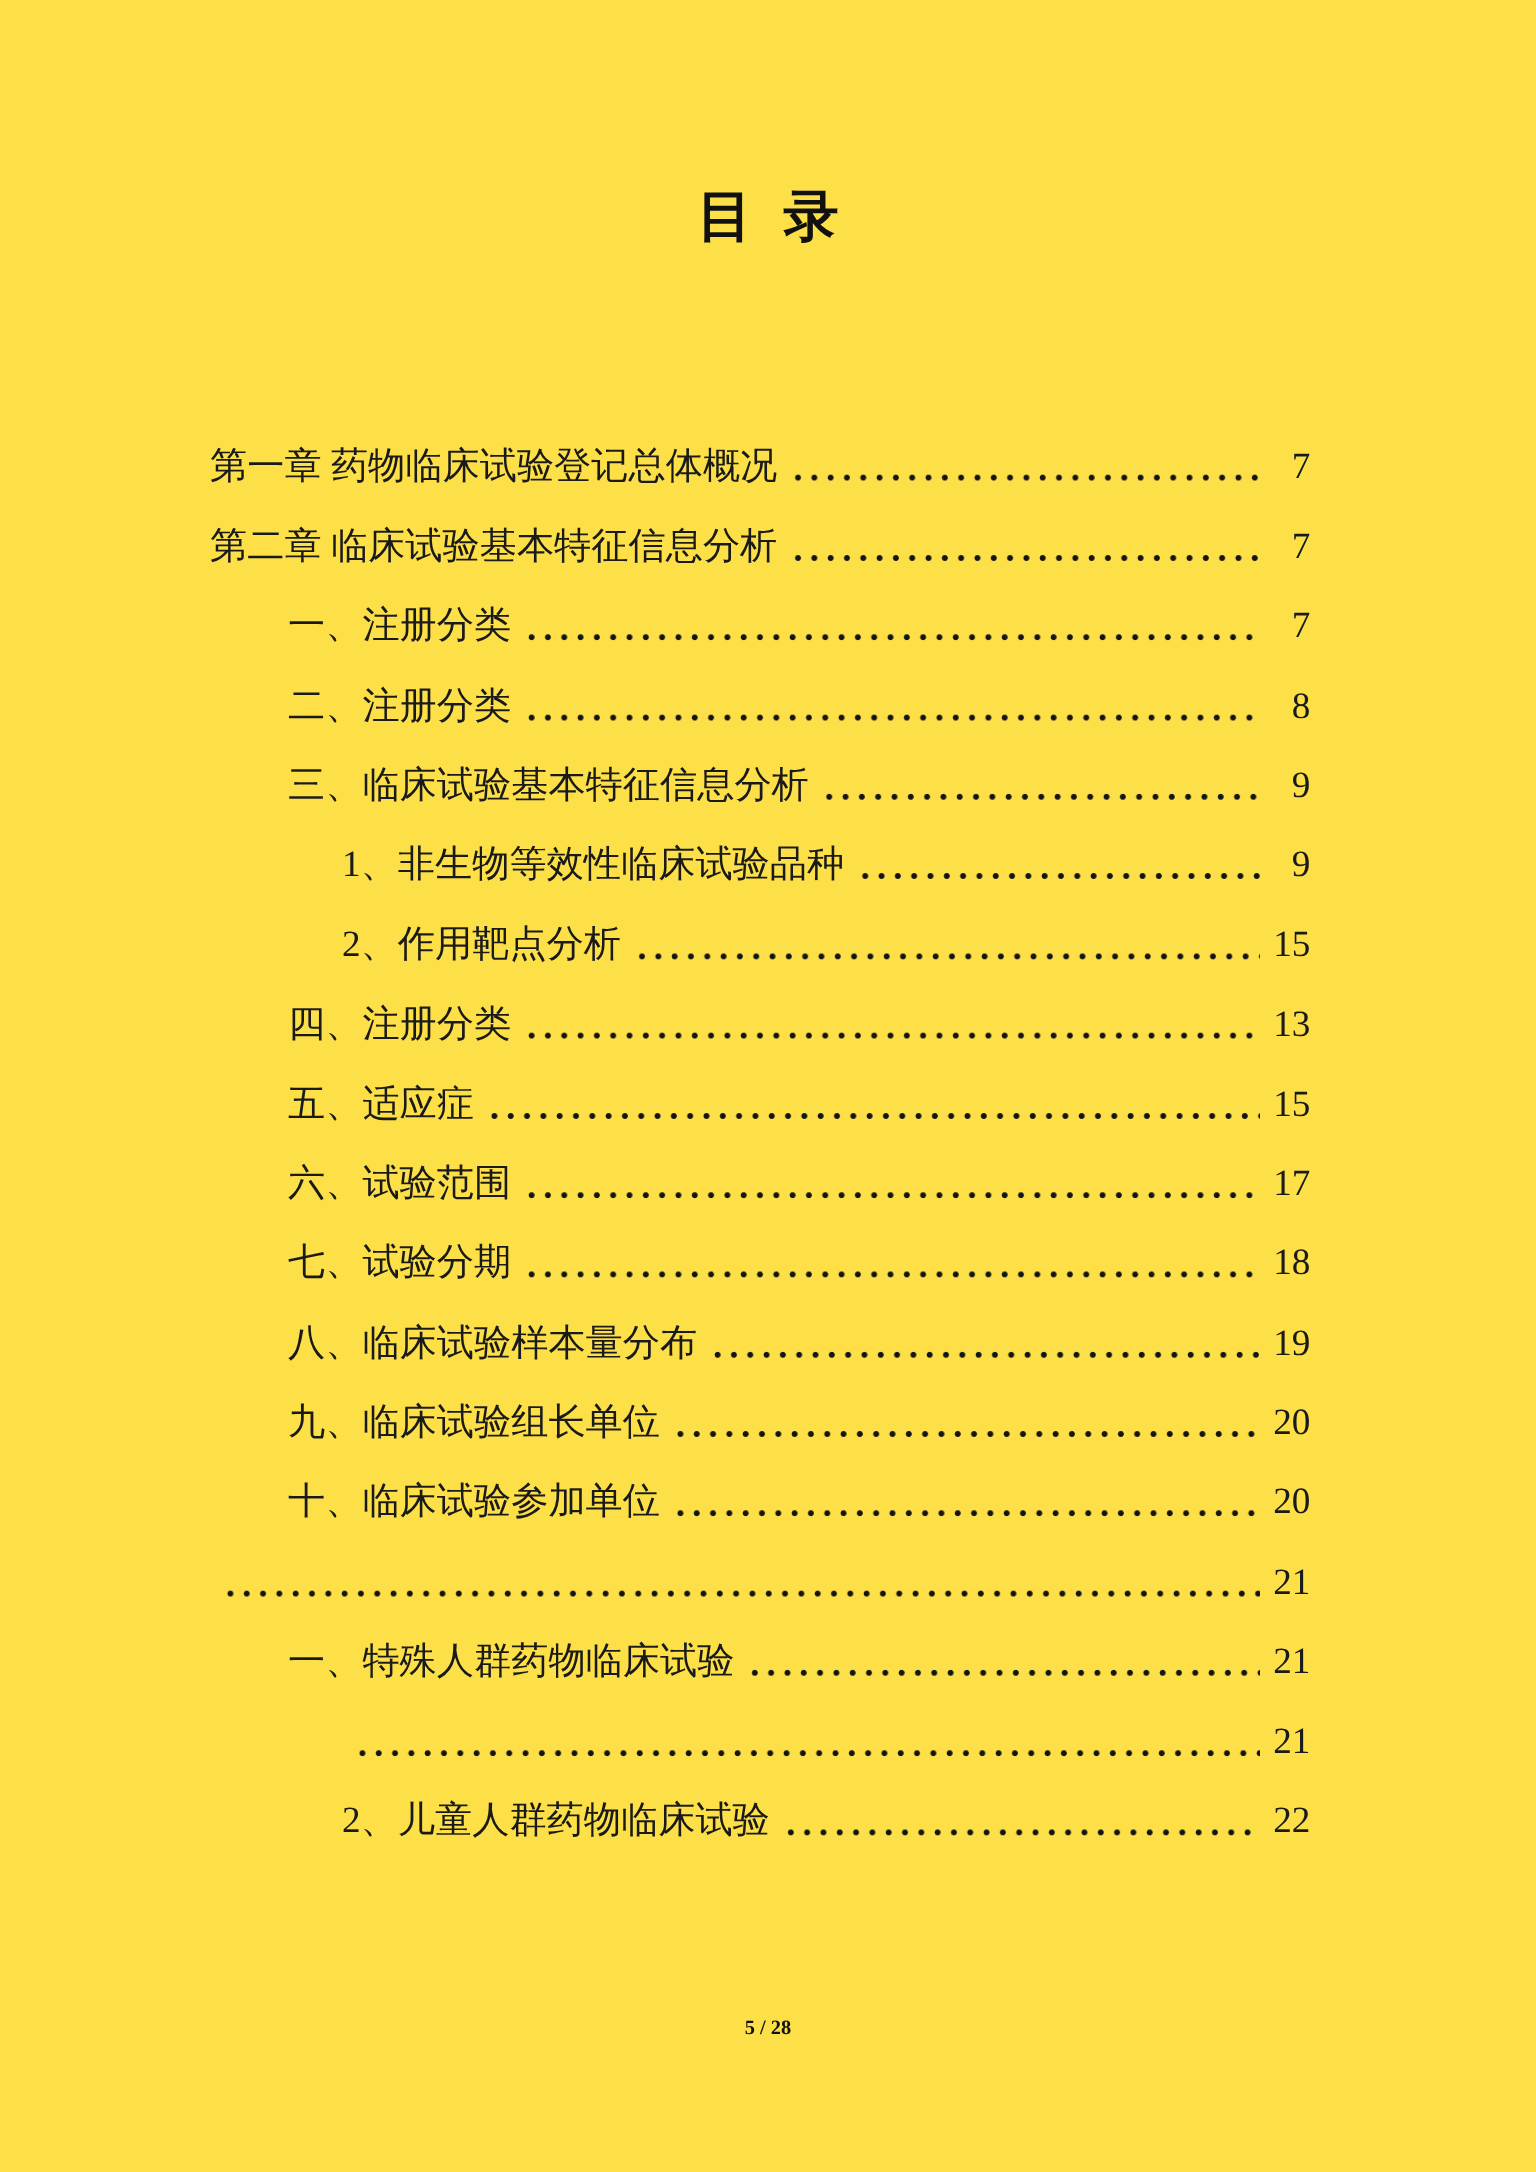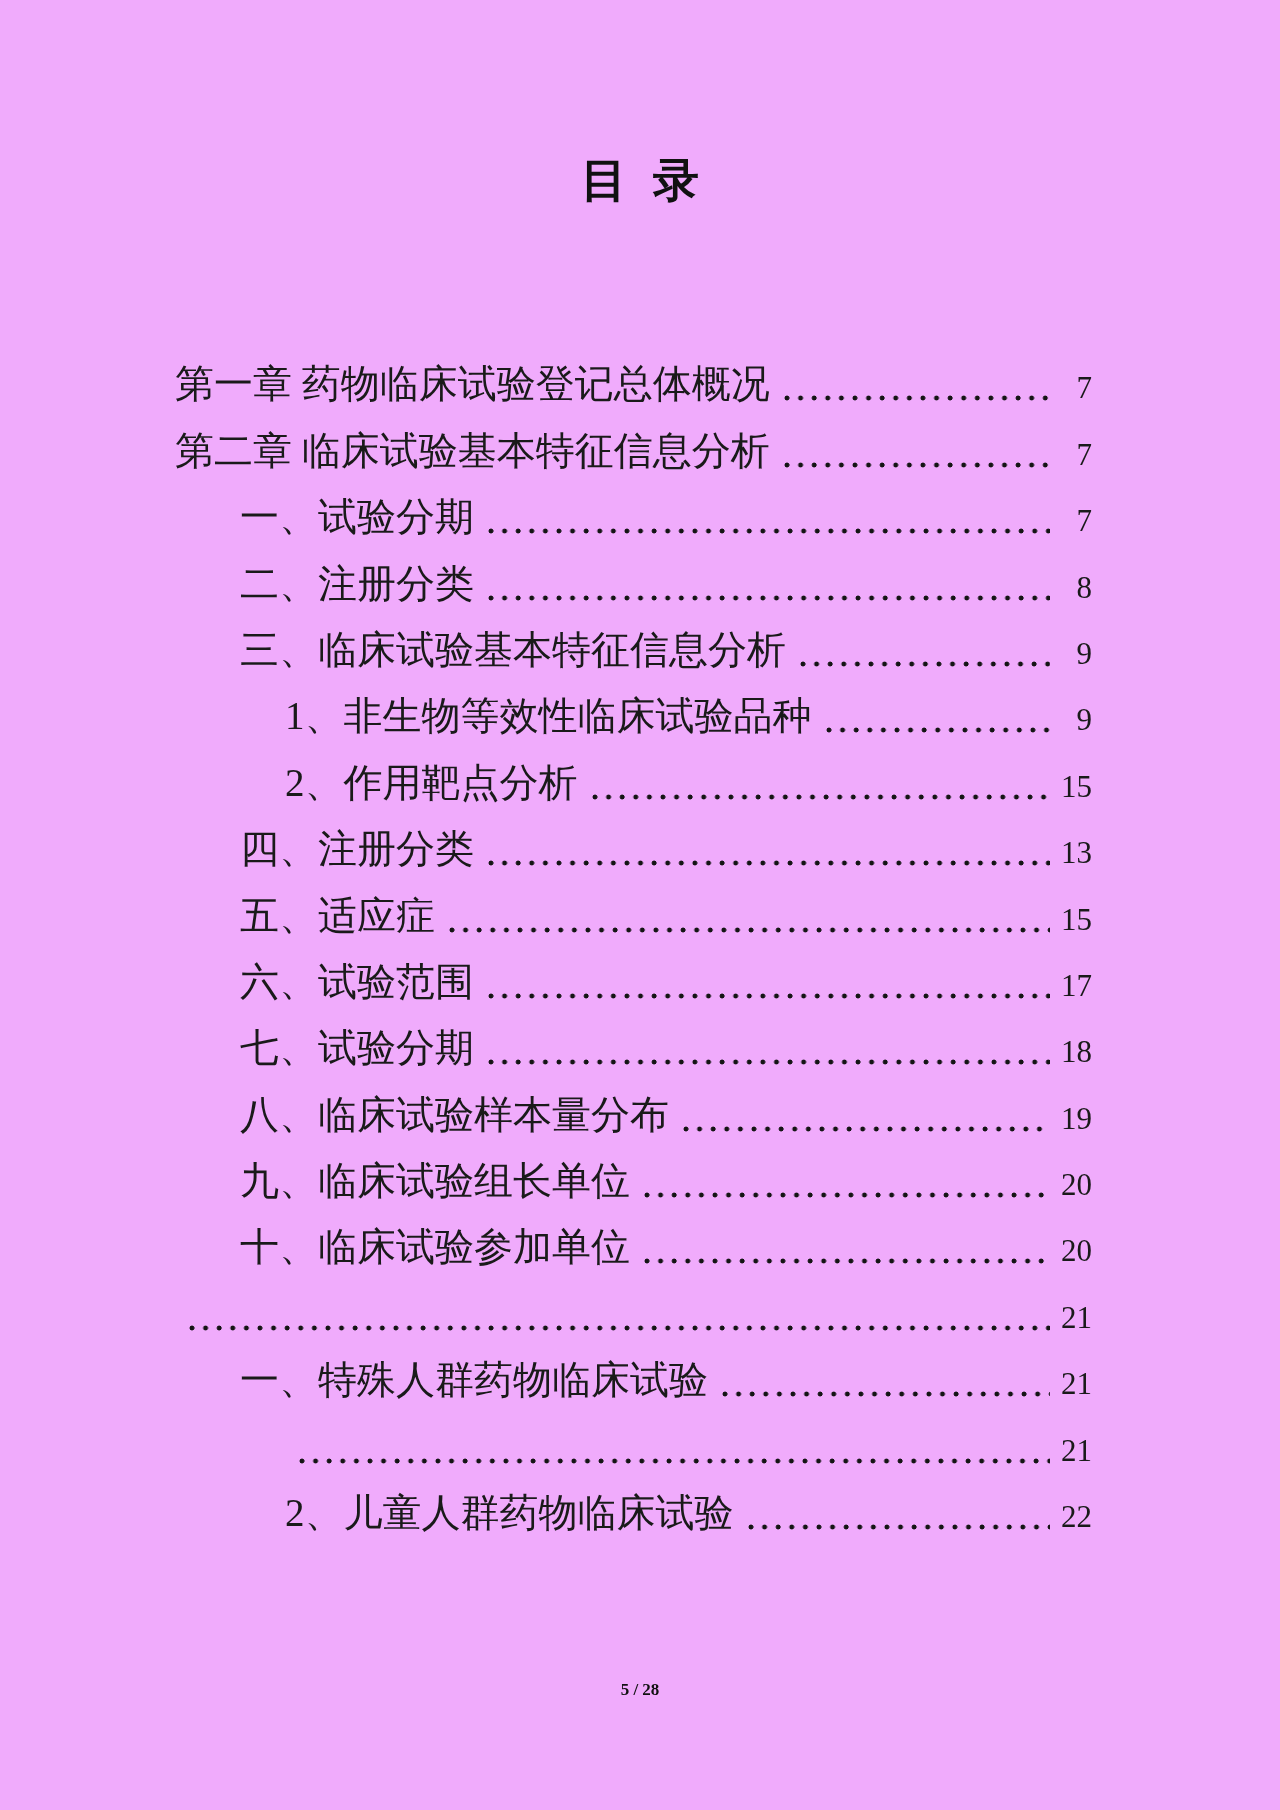--- a/index.html
+++ b/index.html
@@ -8,21 +8,21 @@
     width: 1280px;
     height: 1810px;
     position: relative;
     font-family: "Liberation Serif", "DejaVu Serif", serif;
     color: #161616;
     overflow: hidden;
   }
   .page {
     position: absolute;
     inset: 0;
-    background: #f0abfc;
+    background: #fde047;
   }
   .doc-title {
     position: absolute;
     top: 150px;
     left: 0;
     width: 100%;
     text-align: center;
     font-size: 46px;
     font-weight: bold;
     letter-spacing: 26px;
@@ -38,21 +38,21 @@
   .toc-row {
     display: flex;
     align-items: flex-end;
     height: 66.4px;
     padding-bottom: 15px;
   }
   .toc-row.level-0 { padding-left: 0; }
   .toc-row.level-1 { padding-left: 65px; }
   .toc-row.level-2 { padding-left: 110px; }
   .toc-label {
-    font-size: 39px;
+    font-size: 31px;
     line-height: 1;
     white-space: nowrap;
     color: #1a1a1a;
   }
   .leader {
     flex: 1 1 auto;
     height: 8px;
     margin: 0 6px 1px 14px;
     background-image: radial-gradient(circle at 3px 4px, #141414 2.1px, rgba(0,0,0,0) 2.8px);
     background-size: 13.6px 8px;
@@ -94,21 +94,21 @@
         <span class="toc-page">7</span>
       </div>
 
       <div class="toc-row level-0">
         <span class="toc-label">第二章 临床试验基本特征信息分析</span>
         <span class="leader"></span>
         <span class="toc-page">7</span>
       </div>
 
       <div class="toc-row level-1">
-        <span class="toc-label">一、试验分期</span>
+        <span class="toc-label">一、注册分类</span>
         <span class="leader"></span>
         <span class="toc-page">7</span>
       </div>
 
       <div class="toc-row level-1">
         <span class="toc-label">二、注册分类</span>
         <span class="leader"></span>
         <span class="toc-page">8</span>
       </div>
 

